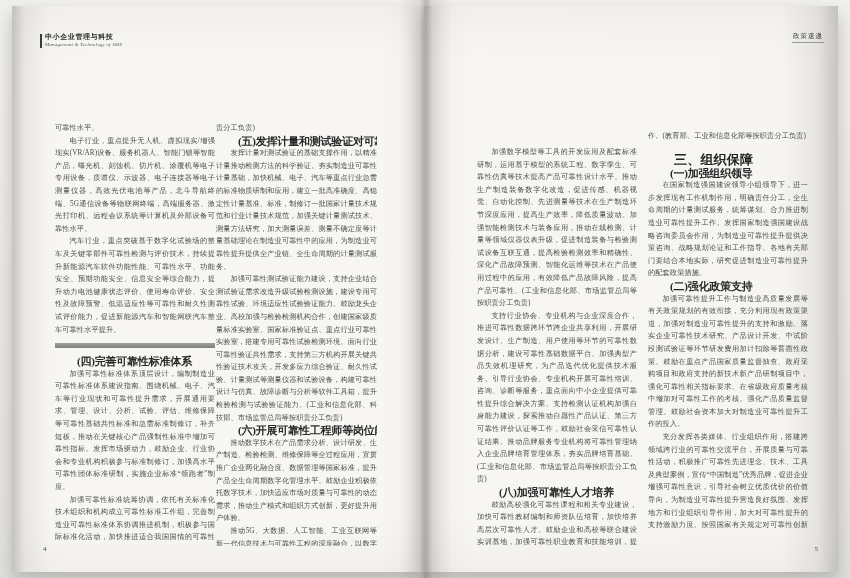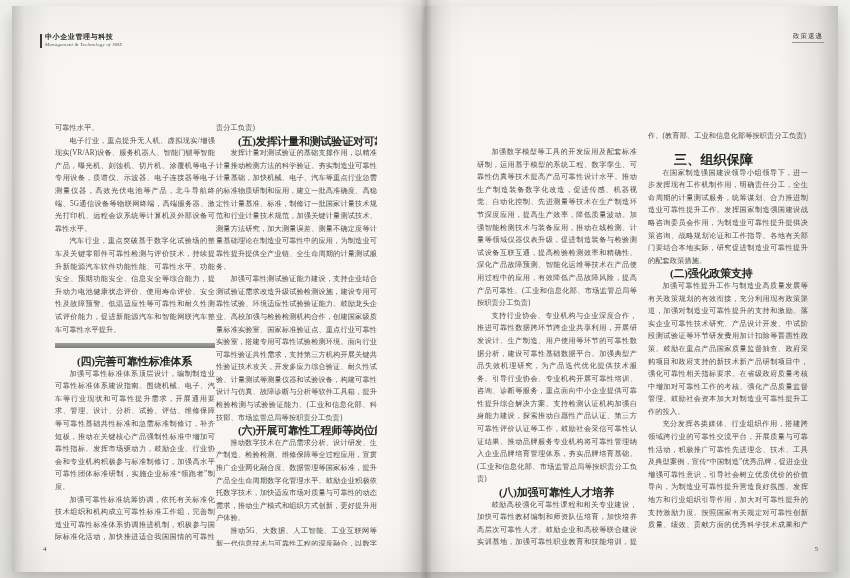--- a/index.html
+++ b/index.html
@@ -88,20 +88,21 @@
     <div class="section-tag">政策速递</div>
     <div class="col col1">
         <p class="para">加强数字模型等工具的开发应用及配套标准研制，运用基于模型的系统工程、数字孪生、可靠性仿真等技术提高产品可靠性设计水平。推动生产制造装备数字化改造，促进传感、机器视觉、自动化控制、先进测量等技术在生产制造环节深度应用，提高生产效率，降低质量波动。加强智能检测技术与装备应用，推动在线检测、计量等领域仪器仪表升级，促进制造装备与检验测试设备互联互通，提高检验检测效率和精确性。深化产品故障预测、智能化运维等技术在产品使用过程中的应用，有效降低产品故障风险，提高产品可靠性。(工业和信息化部、市场监管总局等按职责分工负责)</p>
         <p class="para">支持行业协会、专业机构与企业深度合作，推进可靠性数据跨环节跨企业共享利用，开展研发设计、生产制造、用户使用等环节的可靠性数据分析，建设可靠性基础数据平台。加强典型产品失效机理研究，为产品迭代优化提供技术服务。引导行业协会、专业机构开展可靠性培训、咨询、诊断等服务，重点面向中小企业提供可靠性提升综合解决方案。支持检测认证机构加强自身能力建设，探索推动自愿性产品认证、第三方可靠性评价认证等工作，鼓励社会采信可靠性认证结果。推动品牌服务专业机构将可靠性管理纳入企业品牌培育管理体系，夯实品牌培育基础。(工业和信息化部、市场监管总局等按职责分工负责)</p>
         <h3 class="col-heading">(八)加强可靠性人才培养</h3>
         <p class="para">鼓励高校强化可靠性课程和相关专业建设，加快可靠性教材编制和师资队伍培育，加快培养高层次可靠性人才。鼓励企业和高校等联合建设实训基地，加强可靠性职业教育和技能培训，提高工程技术人员的可靠性实践能力。鼓励行业协会、专业机构和职业院校加大可靠性人才培训和继续教育，以需求为导向制定可靠性工作岗位能力标准。开展可靠性工程师等岗位能力评价工</p>
       </div>
     <div class="col col2">
         <p class="para no-indent">作。(教育部、工业和信息化部等按职责分工负责)</p>
         <h2 class="section-heading">三、组织保障</h2>
+        <h3 class="col-heading">(一)加强组织领导</h3>
         <p class="para">在国家制造强国建设领导小组领导下，进一步发挥现有工作机制作用，明确责任分工，全生命周期的计量测试服务，统筹谋划、合力推进制造业可靠性提升工作。发挥国家制造强国建设战略咨询委员会作用，为制造业可靠性提升提供决策咨询、战略规划论证和工作指导。各地有关部门要结合本地实际，研究促进制造业可靠性提升的配套政策措施。</p>
         <h3 class="col-heading">(二)强化政策支持</h3>
         <p class="para">加强可靠性提升工作与制造业高质量发展等有关政策规划的有效衔接，充分利用现有政策渠道，加强对制造业可靠性提升的支持和激励。落实企业可靠性技术研究、产品设计开发、中试阶段测试验证等环节研发费用加计扣除等普惠性政策。鼓励在重点产品国家质量监督抽查、政府采购项目和政府支持的新技术新产品研制项目中，强化可靠性相关指标要求。在省级政府质量考核中增加对可靠性工作的考核。强化产品质量监督管理。鼓励社会资本加大对制造业可靠性提升工作的投入。</p>
         <p class="para">充分发挥各类媒体、行业组织作用，搭建跨领域跨行业的可靠性交流平台，开展质量与可靠性活动，积极推广可靠性先进理念、技术、工具及典型案例，宣传“中国制造”优秀品牌，促进企业增强可靠性意识，引导社会树立优质优价的价值导向，为制造业可靠性提升营造良好氛围。发挥地方和行业组织引导作用，加大对可靠性提升的支持激励力度。按照国家有关规定对可靠性创新质量、绩效、贡献方面的优秀科学技术成果和产业技术基础，先进个人和团队给予奖励激励。</p>
       </div>
     <div class="page-num pn-right">5</div>
   </div>
 
   <div class="fold-shadow"></div>
   <div class="vignette"></div>

